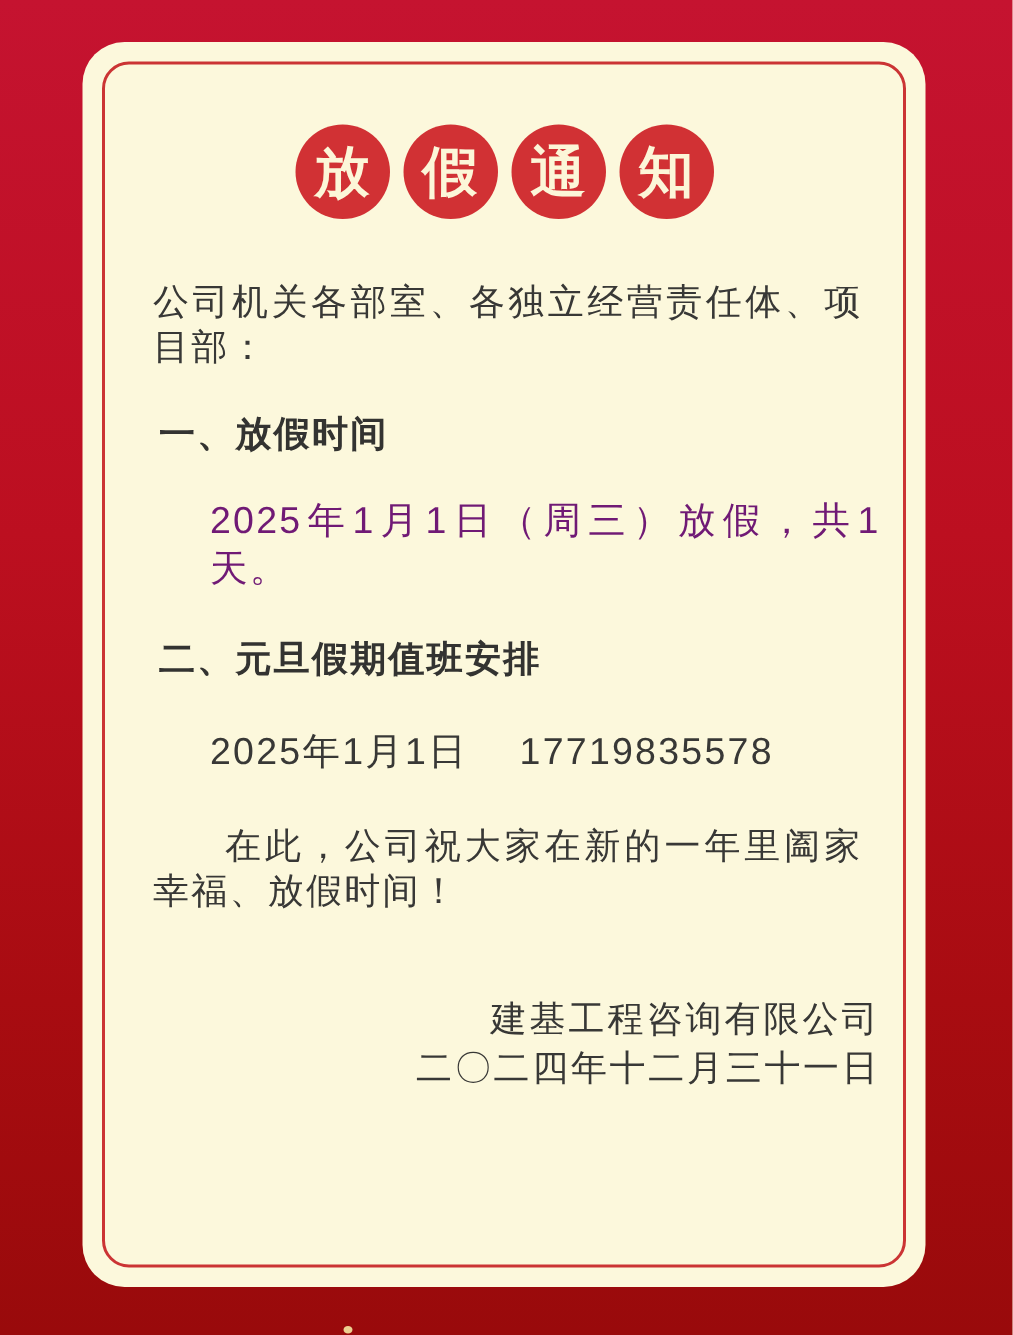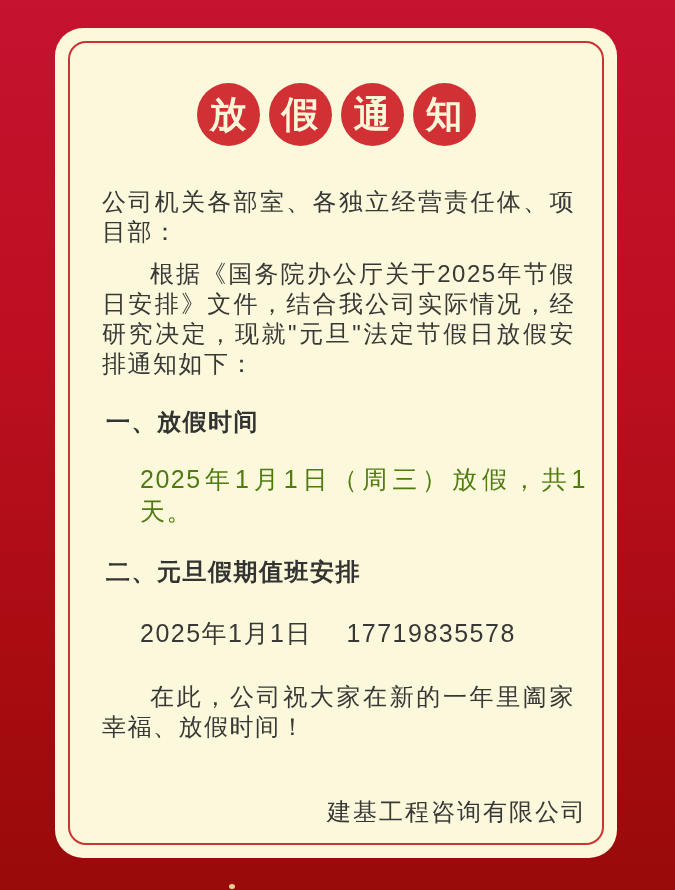--- a/index.html
+++ b/index.html
@@ -73,21 +73,21 @@
     line-height: 30px;
     font-weight: 700;
     color: #333331;
     letter-spacing: 1.5px;
   }
   .sec.first { margin-top: 28px; }
   .sec.second { margin-top: 30px; }
   .red-line {
     margin: 26px 0 12px;
     padding-left: 2em;
-    color: #4d7c0f;
+    color: #701a75;
     font-size: 25px;
     line-height: 32px;
   }
   .duty {
     margin: 30px 0 0;
     padding-left: 2em;
     font-size: 25px;
     line-height: 32px;
   }
   .duty .duty-phone { margin-left: 26px; }
@@ -127,33 +127,33 @@
       <div class="title-circle">
         <span>通</span>
       </div>
       <div class="title-circle">
         <span>知</span>
       </div>
     </div>
 
     <div class="content">
       <p class="para greeting">公司机关各部室、各独立经营责任体、项目部：</p>
-      <p class="para intro">根据《国务院办公厅关于2025年节假日安排》文件，结合我公司实际情况，经研究决定，现就"元旦"法定节假日放假安排通知如下：</p>
 
       <h2 class="sec first">一、放假时间</h2>
       <p class="red-line">2025年1月1日（周三）放假，共1天。</p>
 
       <h2 class="sec second">二、元旦假期值班安排</h2>
       <p class="duty">
         <span>2025年1月1日</span>
         <span class="duty-phone">17719835578</span>
       </p>
 
       <p class="para closing">在此，公司祝大家在新的一年里阖家幸福、放假时间！</p>
 
       <div class="sign">
         <div class="sign-company">建基工程咨询有限公司</div>
+        <div class="sign-date">二〇二四年十二月三十一日</div>
       </div>
     </div>
   </div>
 
   <div class="bottom-dot"></div>
 </div>
 
 </body></html>

